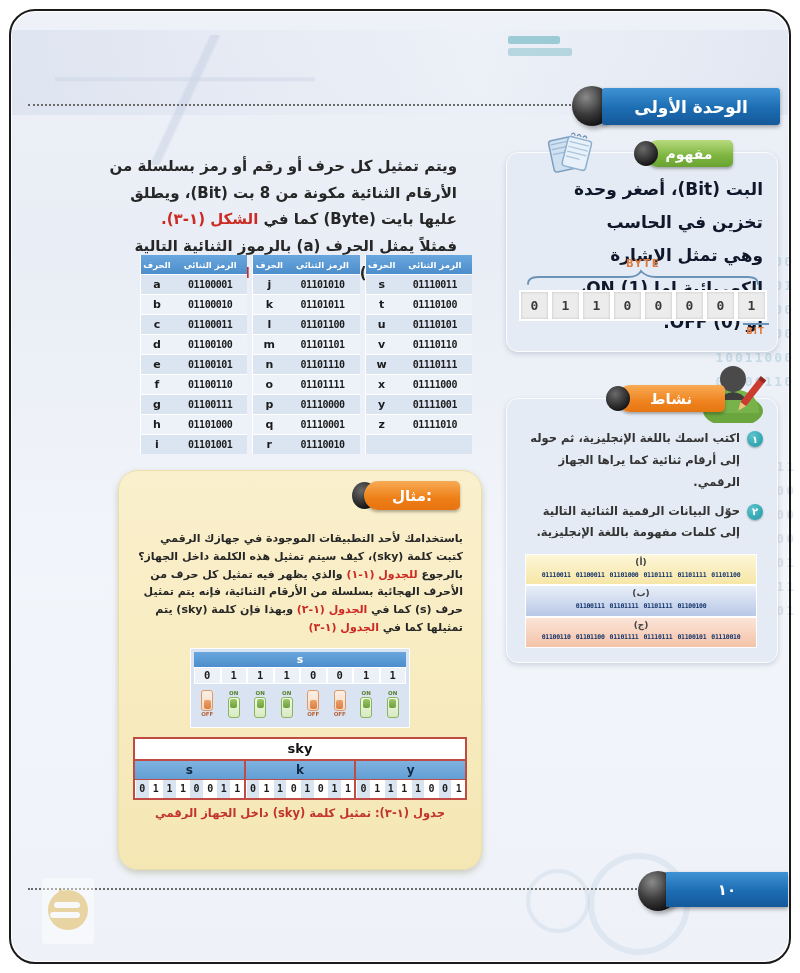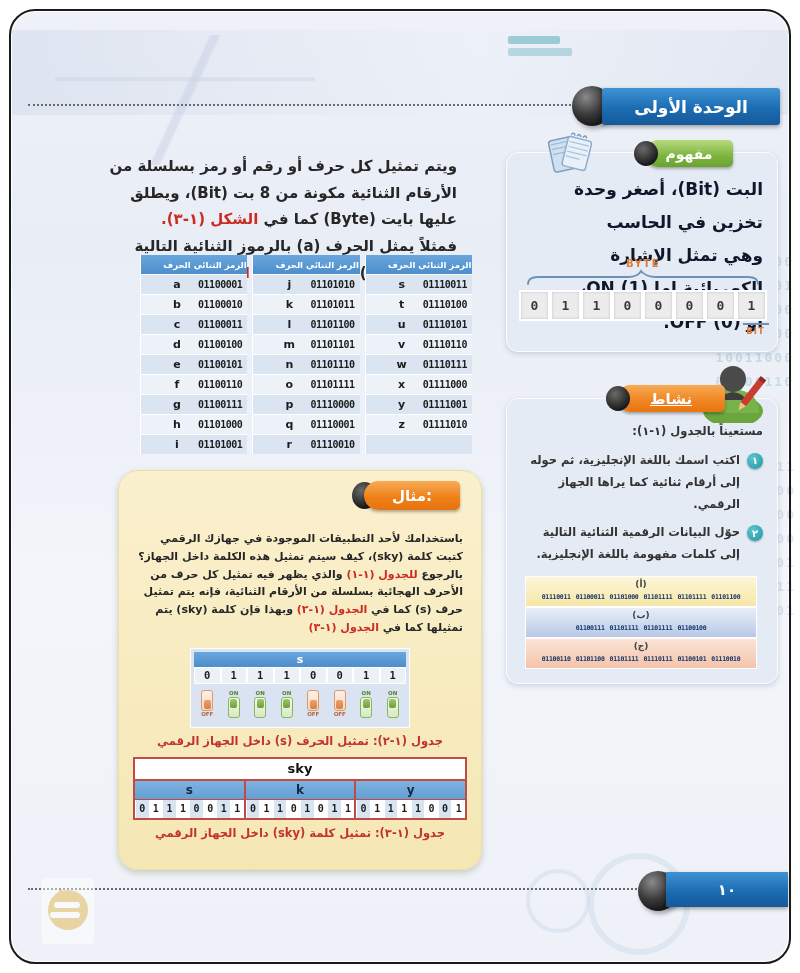--- a/index.html
+++ b/index.html
@@ -40,21 +40,21 @@
 
   
   .side-box{position:absolute;right:22px;width:270px;background:#e5ebf4;border:1px solid #fbfcfe;
         border-radius:12px;box-shadow:0 2px 5px rgba(90,110,140,.25);z-index:8;}
   .tab{position:absolute;height:27px;display:flex;align-items:center;justify-content:center;
         color:#fff;font-weight:bold;border-radius:14px 5px 5px 14px;z-index:3;
         box-shadow:0 2px 3px rgba(0,0,0,.3);}
   .tab::before{content:'';position:absolute;left:-11px;top:1px;width:24px;height:25px;border-radius:50%;
         background:radial-gradient(circle at 38% 32%,#6a6a6a,#151515 75%);z-index:-1;}
   .tab.green{background:linear-gradient(180deg,#b8da7e,#7cb43e 60%,#6aa332);}
-  .tab.orange{background:linear-gradient(180deg,#f8ab55,#ef8420 60%,#e67612);text-decoration:underline;}
+  .tab.orange{background:linear-gradient(180deg,#f8ab55,#ef8420 60%,#e67612);}
 
   
   .concept-box{top:152px;min-height:100px;}
   .concept-tab{top:-13px;left:138px;width:88px;font-size:14px;}
   .notes-icon{position:absolute;top:-30px;left:36px;}
   .concept-text{direction:rtl;text-align:right;padding:20px 14px 12px 60px;font-size:17px;
         font-weight:600;line-height:1.95;color:#0f172a;}
 
   
   .byte-figure{position:absolute;top:258px;right:22px;width:270px;z-index:8;text-align:center;}
@@ -92,21 +92,21 @@
   .intro{position:absolute;top:138px;left:95px;width:362px;direction:rtl;text-align:right;
         font-size:15px;font-weight:600;line-height:1.78;color:#262626;z-index:8;}
   .red-ref{color:#cc2b24;}
 
   
   .letters-table{position:absolute;top:255px;left:140px;width:332px;display:flex;gap:5px;direction:ltr;z-index:8;}
   .lt-sub{flex:1;display:flex;flex-direction:column;}
   .lt-row{display:flex;}
   .lt-row.lt-head{background:linear-gradient(180deg,#6aa6dd,#4c8ecb);color:#fff;height:19px;}
   .lt-head .lt-letter,.lt-head .lt-code{font-size:8.5px;font-weight:bold;display:flex;align-items:center;justify-content:center;direction:rtl;}
-  .lt-letter{flex:0 0 32px;border-left:1px solid #fff;padding-left:20px;}
+  .lt-letter{flex:0 0 32px;border-left:1px solid #fff;}
   .lt-code{flex:1;}
   .lt-row{height:19px;}
   .lt-row.odd{background:#dbe5f2;}
   .lt-row.even{background:#edf2f9;}
   .lt-row:not(.lt-head){border-top:1px solid #fff;}
   .lt-row:not(.lt-head) .lt-letter{display:flex;align-items:center;justify-content:center;
         font-size:11px;font-weight:bold;color:#1c1c1c;}
   .lt-row:not(.lt-head) .lt-code{display:flex;align-items:center;justify-content:center;
         font-family:"DejaVu Sans Mono",monospace;font-size:10px;letter-spacing:-0.5px;font-weight:bold;color:#1c1c1c;}
   .table-caption{position:absolute;top:442px;left:140px;width:332px;text-align:center;direction:rtl;
@@ -375,21 +375,20 @@
         <circle cx="40" cy="18" r="13" fill="#4a4a4a"></circle>
         <path d="M40 31 q10 1 13 8 l-26 0 q3 -7 13 -8z" fill="#3d3d3d"></path>
         <g transform="rotate(38 58 34)">
           <rect x="54" y="16" width="7" height="30" rx="1.5" fill="#cc3b2f"></rect>
           <path d="M54 46 l3.5 8 l3.5 -8 z" fill="#f0c27d"></path>
           <rect x="54" y="13" width="7" height="4" fill="#8e2a21"></rect>
         </g>
       </svg>
     </div>
     <div class="activity-body">
-      <div>مستعيناً بالجدول (١-١):</div>
       <div id="activity-items">
           <div class="act-item">
             <div class="num-circle">١</div>
             <div>اكتب اسمك باللغة الإنجليزية، ثم حوله إلى أرقام ثنائية كما يراها الجهاز الرقمي.</div>
           </div>
           <div class="act-item">
             <div class="num-circle">٢</div>
             <div>حوّل البيانات الرقمية الثنائية التالية إلى كلمات مفهومة باللغة الإنجليزية.</div>
           </div>
         </div>
@@ -489,21 +488,20 @@
             </div>
           </div>
           <div class="sw-wrap">
             <div class="sw-label on">ON</div>
             <div class="sw-body on">
               <div class="sw-lever"></div>
             </div>
           </div>
         </div>
     </div>
-    <div class="s-caption">جدول (١-٢): تمثيل الحرف (s) داخل الجهاز الرقمي</div>
 
     <div class="sky-table">
       <div class="sky-word">sky</div>
       <div class="sky-groups" id="sky-groups">
           <div class="sky-group">
             <div class="sky-letter">s</div>
             <div class="sky-bits">
               <div class="sky-bit alt">0</div>
               <div class="sky-bit">1</div>
               <div class="sky-bit alt">1</div>

